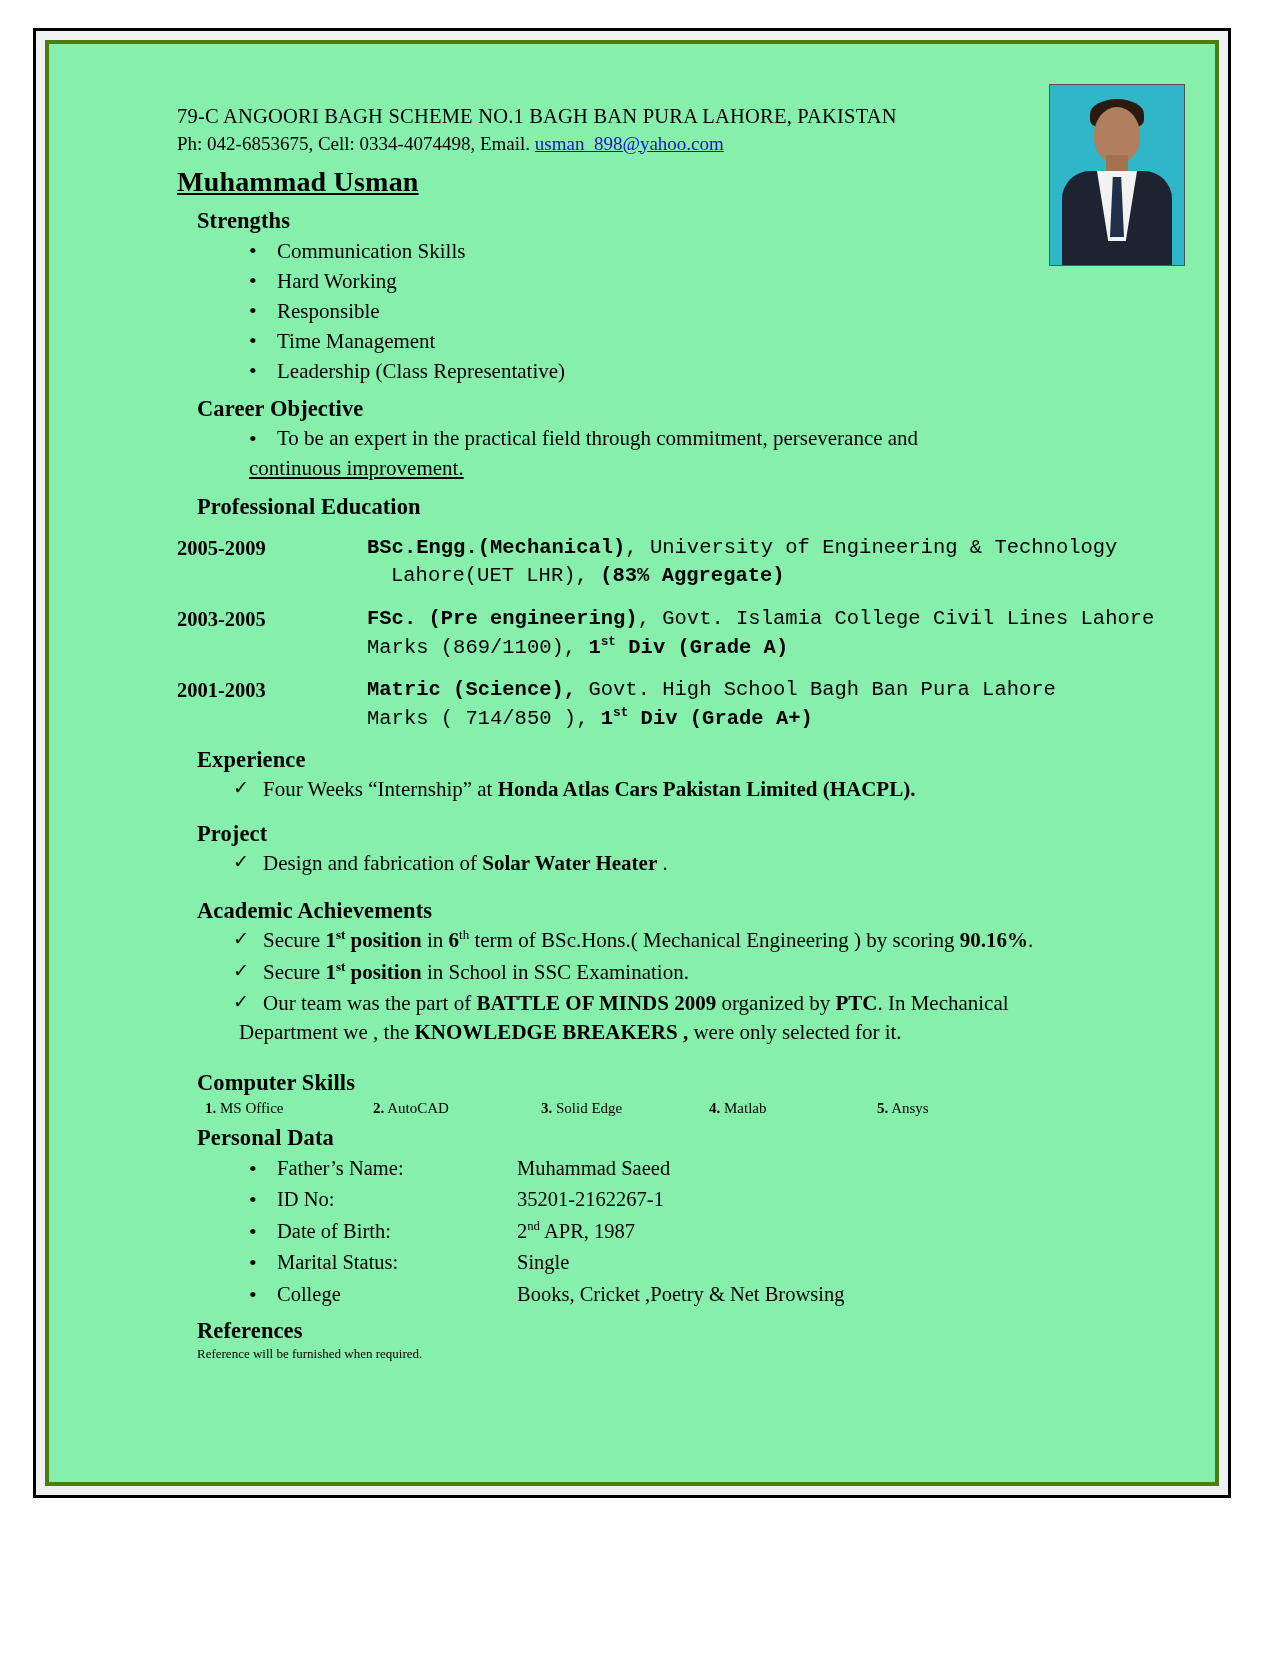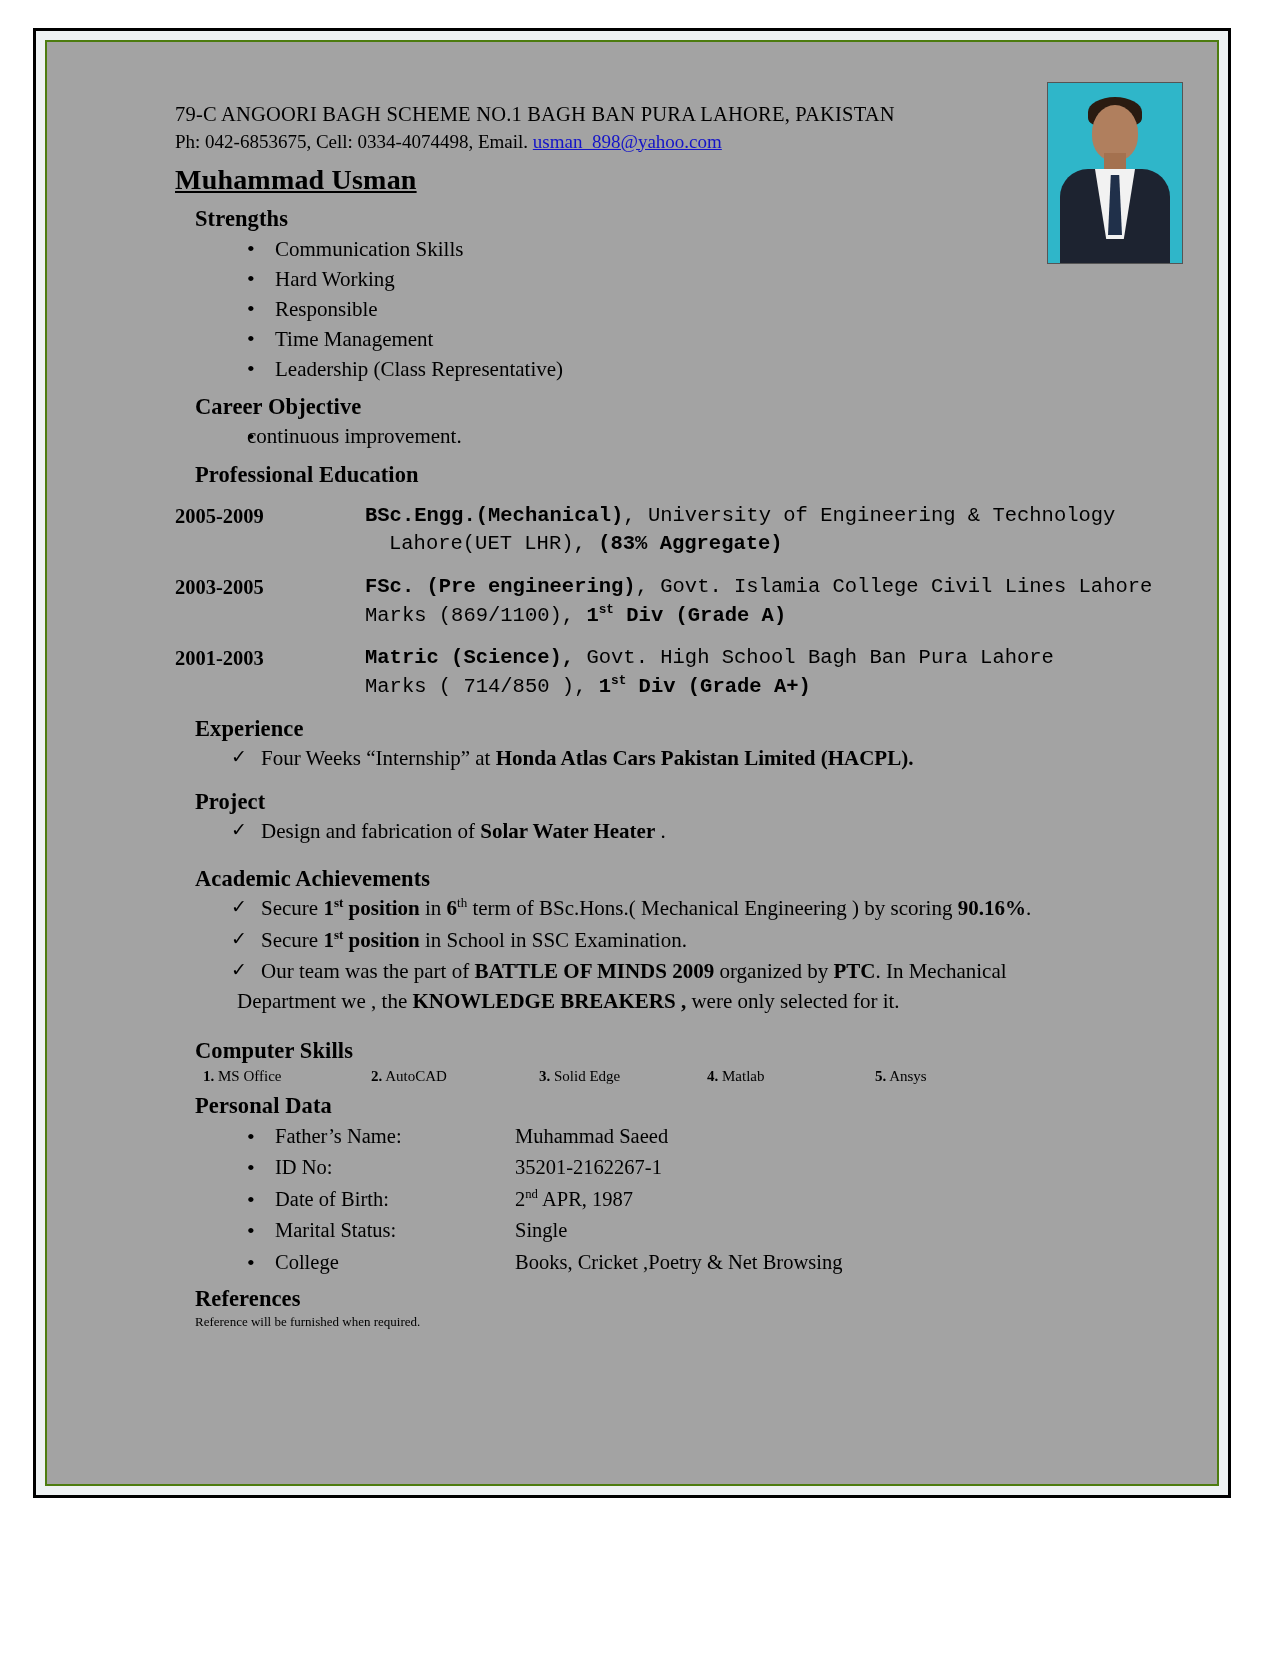--- a/index.html
+++ b/index.html
@@ -23,22 +23,22 @@
     background: #eef2f3;
     border: 3px solid #000;
     box-sizing: border-box;
   }
   .page-inner {
     position: absolute;
     left: 9px;
     top: 9px;
     right: 9px;
     bottom: 9px;
-    border: 2px solid #4d7c0f;
-    background: #a3a3a3;
+    border: 4px solid #4d7c0f;
+    background: #86efac;
     box-sizing: border-box;
     overflow: hidden;
   }
   .content {
     position: absolute;
     left: 128px;
     top: 60px;
     width: 990px;
   }
   .addr-line {
@@ -163,20 +163,21 @@
   .objective::before {
     content: "\2022";
     position: absolute;
     left: 0;
     top: -1px;
     font-size: 22px;
   }
   .objective .cont {
     display: block;
     margin-left: -28px;
+    text-decoration: underline;
   }
   .edu-row {
     display: flex;
     margin-top: 14px;
     font-size: 20.5px;
     line-height: 1.38;
   }
   .edu-row .years {
     width: 190px;
     font-weight: bold;
@@ -287,20 +288,21 @@
       <ul class="bullets">
         <li>Communication Skills</li>
         <li>Hard Working</li>
         <li>Responsible</li>
         <li>Time Management</li>
         <li>Leadership (Class Representative)</li>
       </ul>
 
       <div class="section-head">Career Objective</div>
       <div class="objective">
+        <span>To be an expert in the practical field through commitment, perseverance and</span>
         <span class="cont">continuous  improvement.</span>
       </div>
 
       <div class="section-head">Professional Education</div>
 
       <div class="edu-row">
         <div class="years">2005-2009</div>
         <div class="detail">
           <b>BSc.Engg.(Mechanical)</b><span>, University of Engineering &amp; Technology</span>
           <span class="l2 indent-l2-a"><span>Lahore(UET LHR), </span><b>(83% Aggregate)</b></span>

